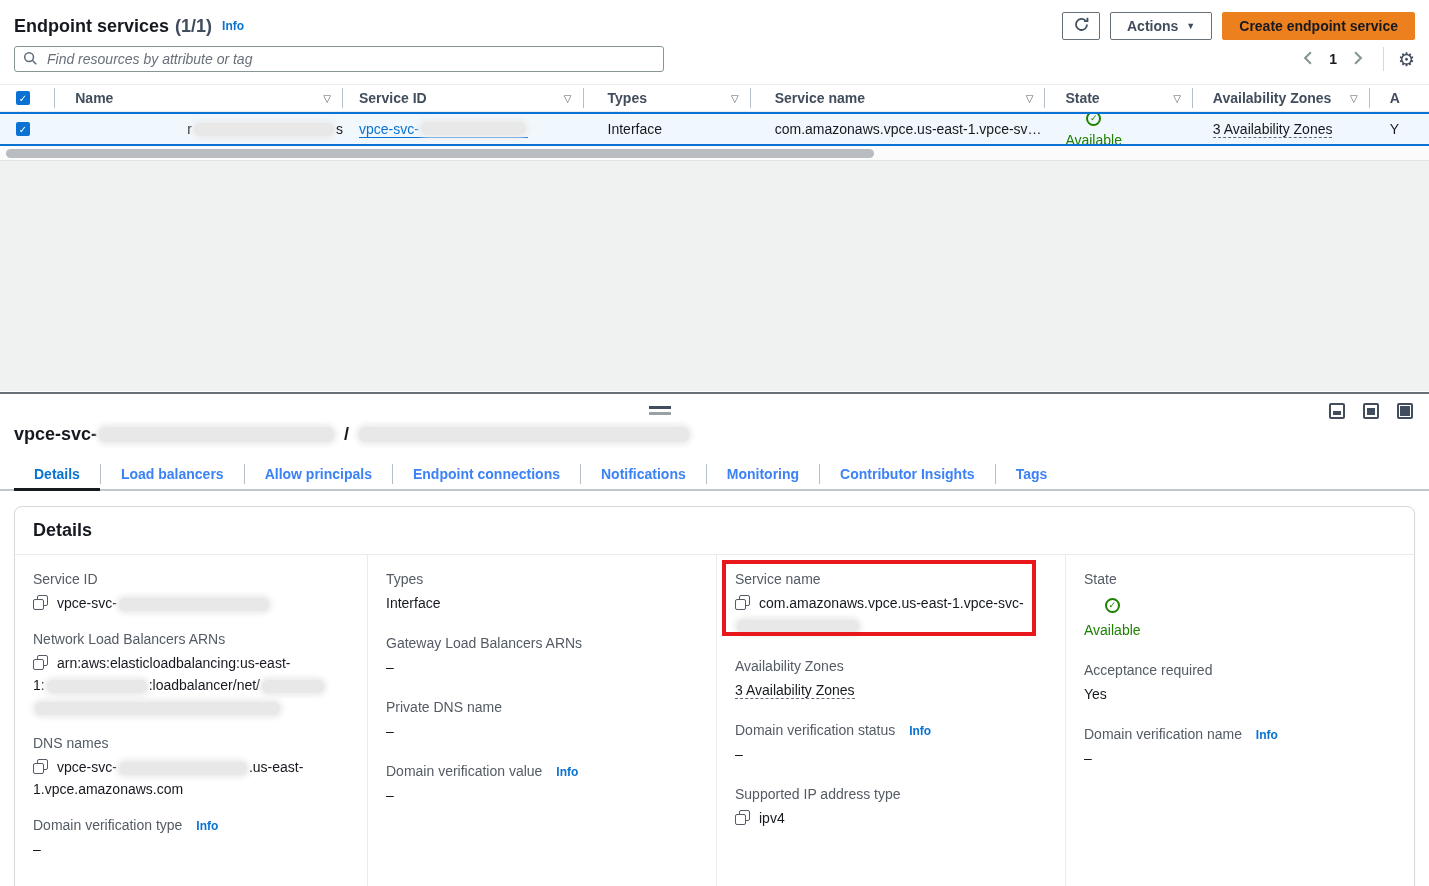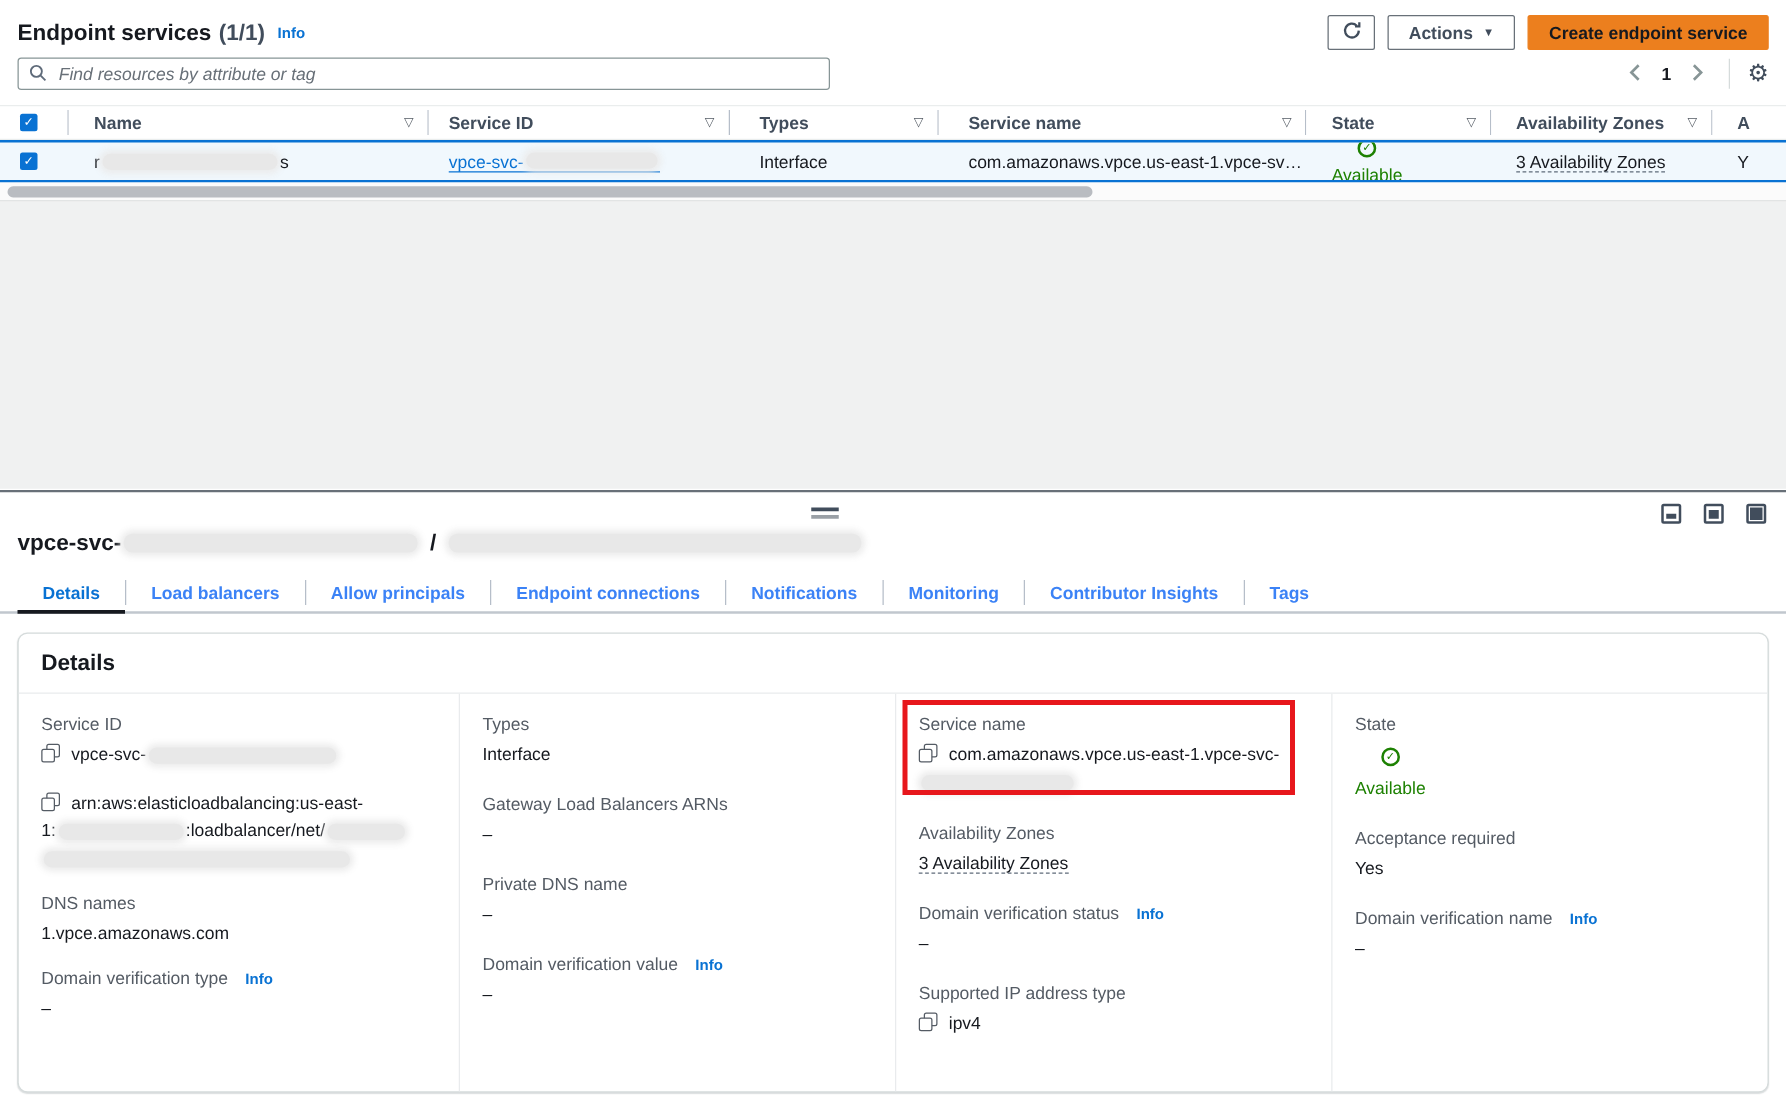--- a/index.html
+++ b/index.html
@@ -37,21 +37,21 @@
   .table { margin-top: 12px; }
   .t-row { display: flex; align-items: stretch; }
   .t-head { border-top: 1px solid #eaeded; border-bottom: 1px solid #eaeded; height: 28px; }
   .t-head .cell { font-weight: 700; color: #414d5c; display: flex; align-items: center; position: relative; }
   .t-head .cell:not(.col-acc)::after { content: ""; position: absolute; right: 0; top: 3px; bottom: 3px; width: 1px; background: #b6bec9; }
   .sort-icon { margin-left: auto; margin-right: 12px; font-size: 10px; color: #545b64; cursor: pointer; }
   .t-data { height: 34px; background: #f1f8fd; border-top: 2px solid #0972d3; border-bottom: 2px solid #0972d3; }
   .t-data .cell { display: flex; align-items: center; }
   .cell { overflow: hidden; white-space: nowrap; }
   .col-cb    { width: 56px;  padding-left: 16px; }
-  .col-name  { width: 293px; padding-left: 20px; }
+  .col-name  { width: 293px; padding-left: 20px; justify-content: flex-end; }
   .col-sid   { width: 245px; padding-left: 16px; }
   .col-types { width: 170px; padding-left: 24px; }
   .col-sname { width: 300px; padding-left: 24px; }
   .col-state { width: 150px; padding-left: 20px; }
   .col-az    { width: 180px; padding-left: 20px; }
   .col-acc   { width: 60px;  padding-left: 20px; }
   .checkbox { width: 14px; height: 14px; background: #0972d3; border-radius: 2px; display: inline-flex;
     align-items: center; justify-content: center; color: #fff; font-size: 10px; font-weight: 700; cursor: pointer; }
   .checkbox::after { content: "✓"; }
   .redact { display: inline-block; height: 13px; border-radius: 7px; background: #e8e8e8;
@@ -276,32 +276,36 @@
     <div class="card-body">
 
       <div class="dcol">
         <div class="field">
           <div class="field-label">Service ID</div>
           <div class="field-value">
             <span class="copy-icon"></span><span>vpce-svc-</span><span class="redact" style="width:150px"></span>
           </div>
         </div>
         <div class="field">
+          <div class="field-label">Network Load Balancers ARNs</div>
           <div class="field-value">
             <span class="copy-icon"></span><span>arn:aws:elasticloadbalancing:us-east-</span>
           </div>
           <div class="field-value">
             <span>1:</span><span class="redact" style="width:100px"></span><span>:loadbalancer/net/</span><span class="redact" style="width:62px"></span>
           </div>
           <div class="field-value">
             <span class="redact" style="width:245px"></span>
           </div>
         </div>
         <div class="field">
           <div class="field-label">DNS names</div>
+          <div class="field-value">
+            <span class="copy-icon"></span><span>vpce-svc-</span><span class="redact" style="width:128px"></span><span>.us-east-</span>
+          </div>
           <div class="field-value">1.vpce.amazonaws.com</div>
         </div>
         <div class="field">
           <div class="field-label">
             <span>Domain verification type</span>
             <a class="info-link">Info</a>
           </div>
           <div class="field-value">–</div>
         </div>
       </div>

